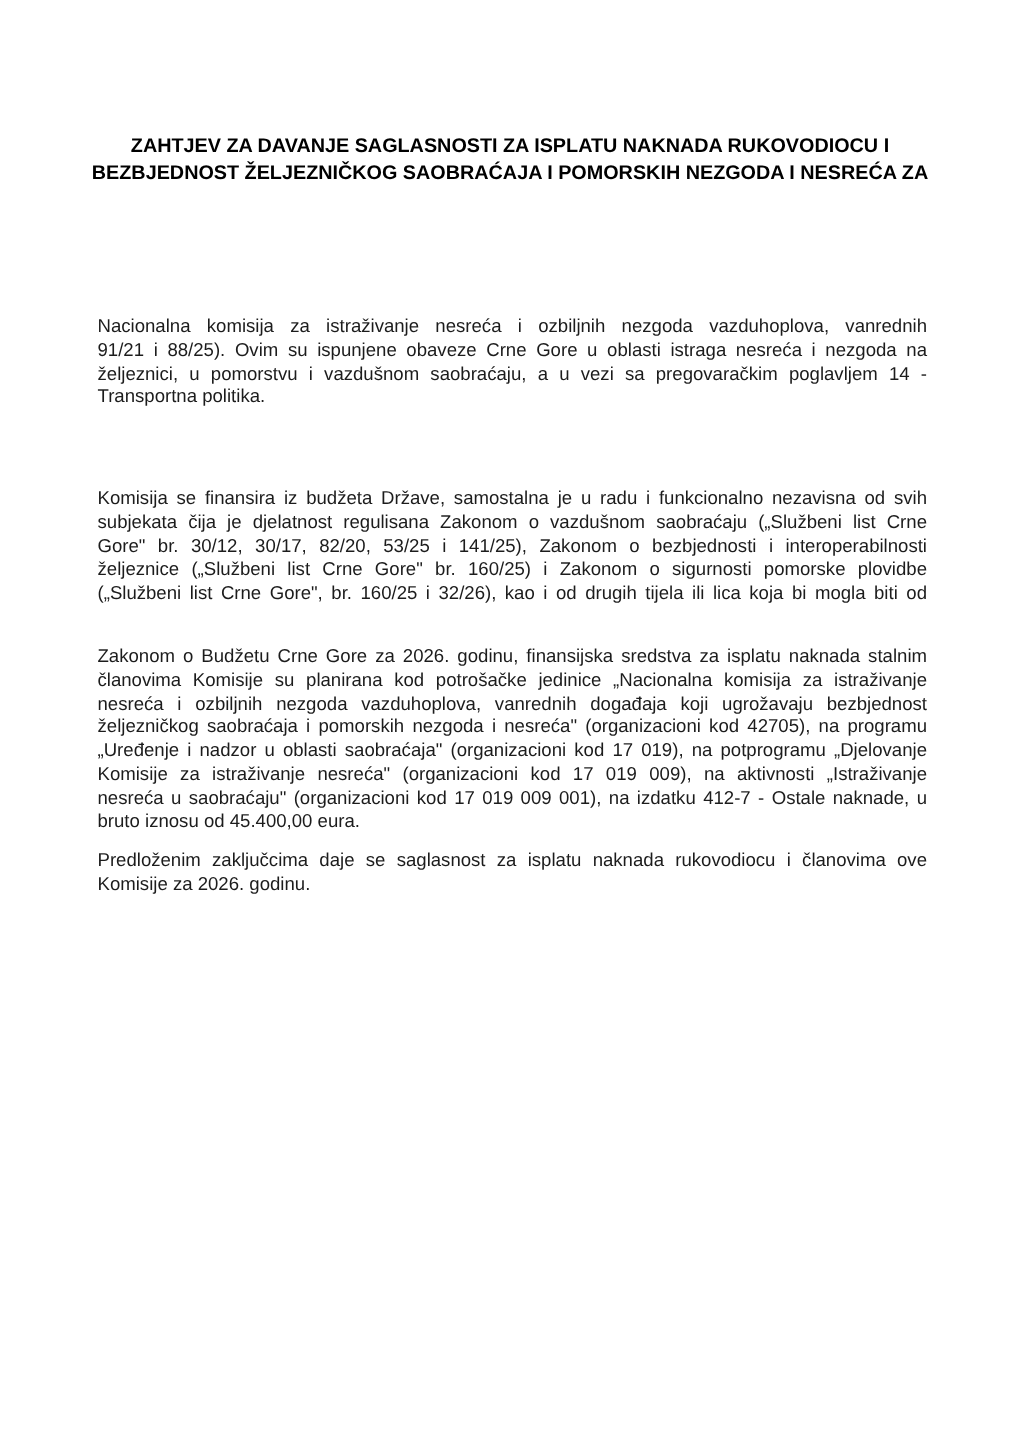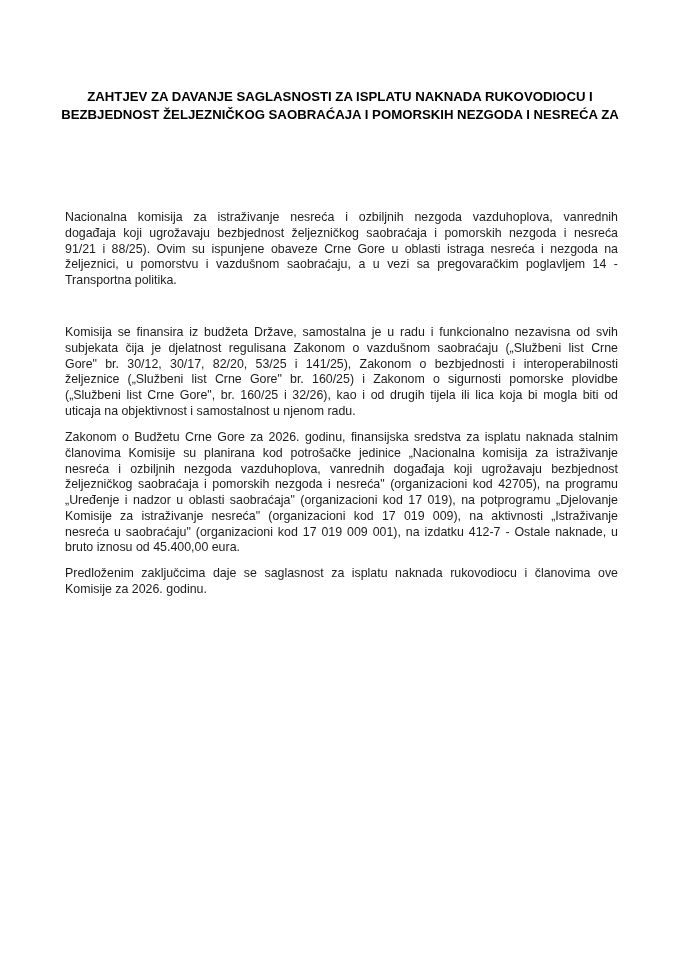--- a/index.html
+++ b/index.html
@@ -22,33 +22,31 @@
 
 <div class="page">
 
   <div class="title">
     <span class="tl">ZAHTJEV ZA DAVANJE SAGLASNOSTI ZA ISPLATU NAKNADA RUKOVODIOCU I</span>
     <span class="tl">BEZBJEDNOST ŽELJEZNIČKOG SAOBRAĆAJA I POMORSKIH NEZGODA I NESREĆA ZA</span>
   </div>
 
   <div class="para p1">
     <span class="ln">Nacionalna komisija za istraživanje nesreća i ozbiljnih nezgoda vazduhoplova, vanrednih</span>
-    <span class="ln">događaja koji ugrožavaju bezbjednost željezničkog saobraćaja i pomorskih nezgoda i nesreća</span>
     <span class="ln">91/21 i 88/25). Ovim su ispunjene obaveze Crne Gore u oblasti istraga nesreća i nezgoda na</span>
     <span class="ln">željeznici, u pomorstvu i vazdušnom saobraćaju, a u vezi sa pregovaračkim poglavljem 14 -</span>
     <span class="ln last">Transportna politika.</span>
   </div>
 
   <div class="para p2">
     <span class="ln">Komisija se finansira iz budžeta Države, samostalna je u radu i funkcionalno nezavisna od svih</span>
     <span class="ln">subjekata čija je djelatnost regulisana Zakonom o vazdušnom saobraćaju („Službeni list Crne</span>
     <span class="ln">Gore" br. 30/12, 30/17, 82/20, 53/25 i 141/25), Zakonom o bezbjednosti i interoperabilnosti</span>
     <span class="ln">željeznice („Službeni list Crne Gore" br. 160/25) i Zakonom o sigurnosti pomorske plovidbe</span>
     <span class="ln">(„Službeni list Crne Gore", br. 160/25 i 32/26), kao i od drugih tijela ili lica koja bi mogla biti od</span>
-    <span class="ln last">uticaja na objektivnost i samostalnost u njenom radu.</span>
   </div>
 
   <div class="para p3">
     <span class="ln">Zakonom o Budžetu Crne Gore za 2026. godinu, finansijska sredstva za isplatu naknada stalnim</span>
     <span class="ln">članovima Komisije su planirana kod potrošačke jedinice „Nacionalna komisija za istraživanje</span>
     <span class="ln">nesreća i ozbiljnih nezgoda vazduhoplova, vanrednih događaja koji ugrožavaju bezbjednost</span>
     <span class="ln">željezničkog saobraćaja i pomorskih nezgoda i nesreća" (organizacioni kod 42705), na programu</span>
     <span class="ln">„Uređenje i nadzor u oblasti saobraćaja" (organizacioni kod 17 019), na potprogramu „Djelovanje</span>
     <span class="ln">Komisije za istraživanje nesreća" (organizacioni kod 17 019 009), na aktivnosti „Istraživanje</span>
     <span class="ln">nesreća u saobraćaju" (organizacioni kod 17 019 009 001), na izdatku 412-7 - Ostale naknade, u</span>

